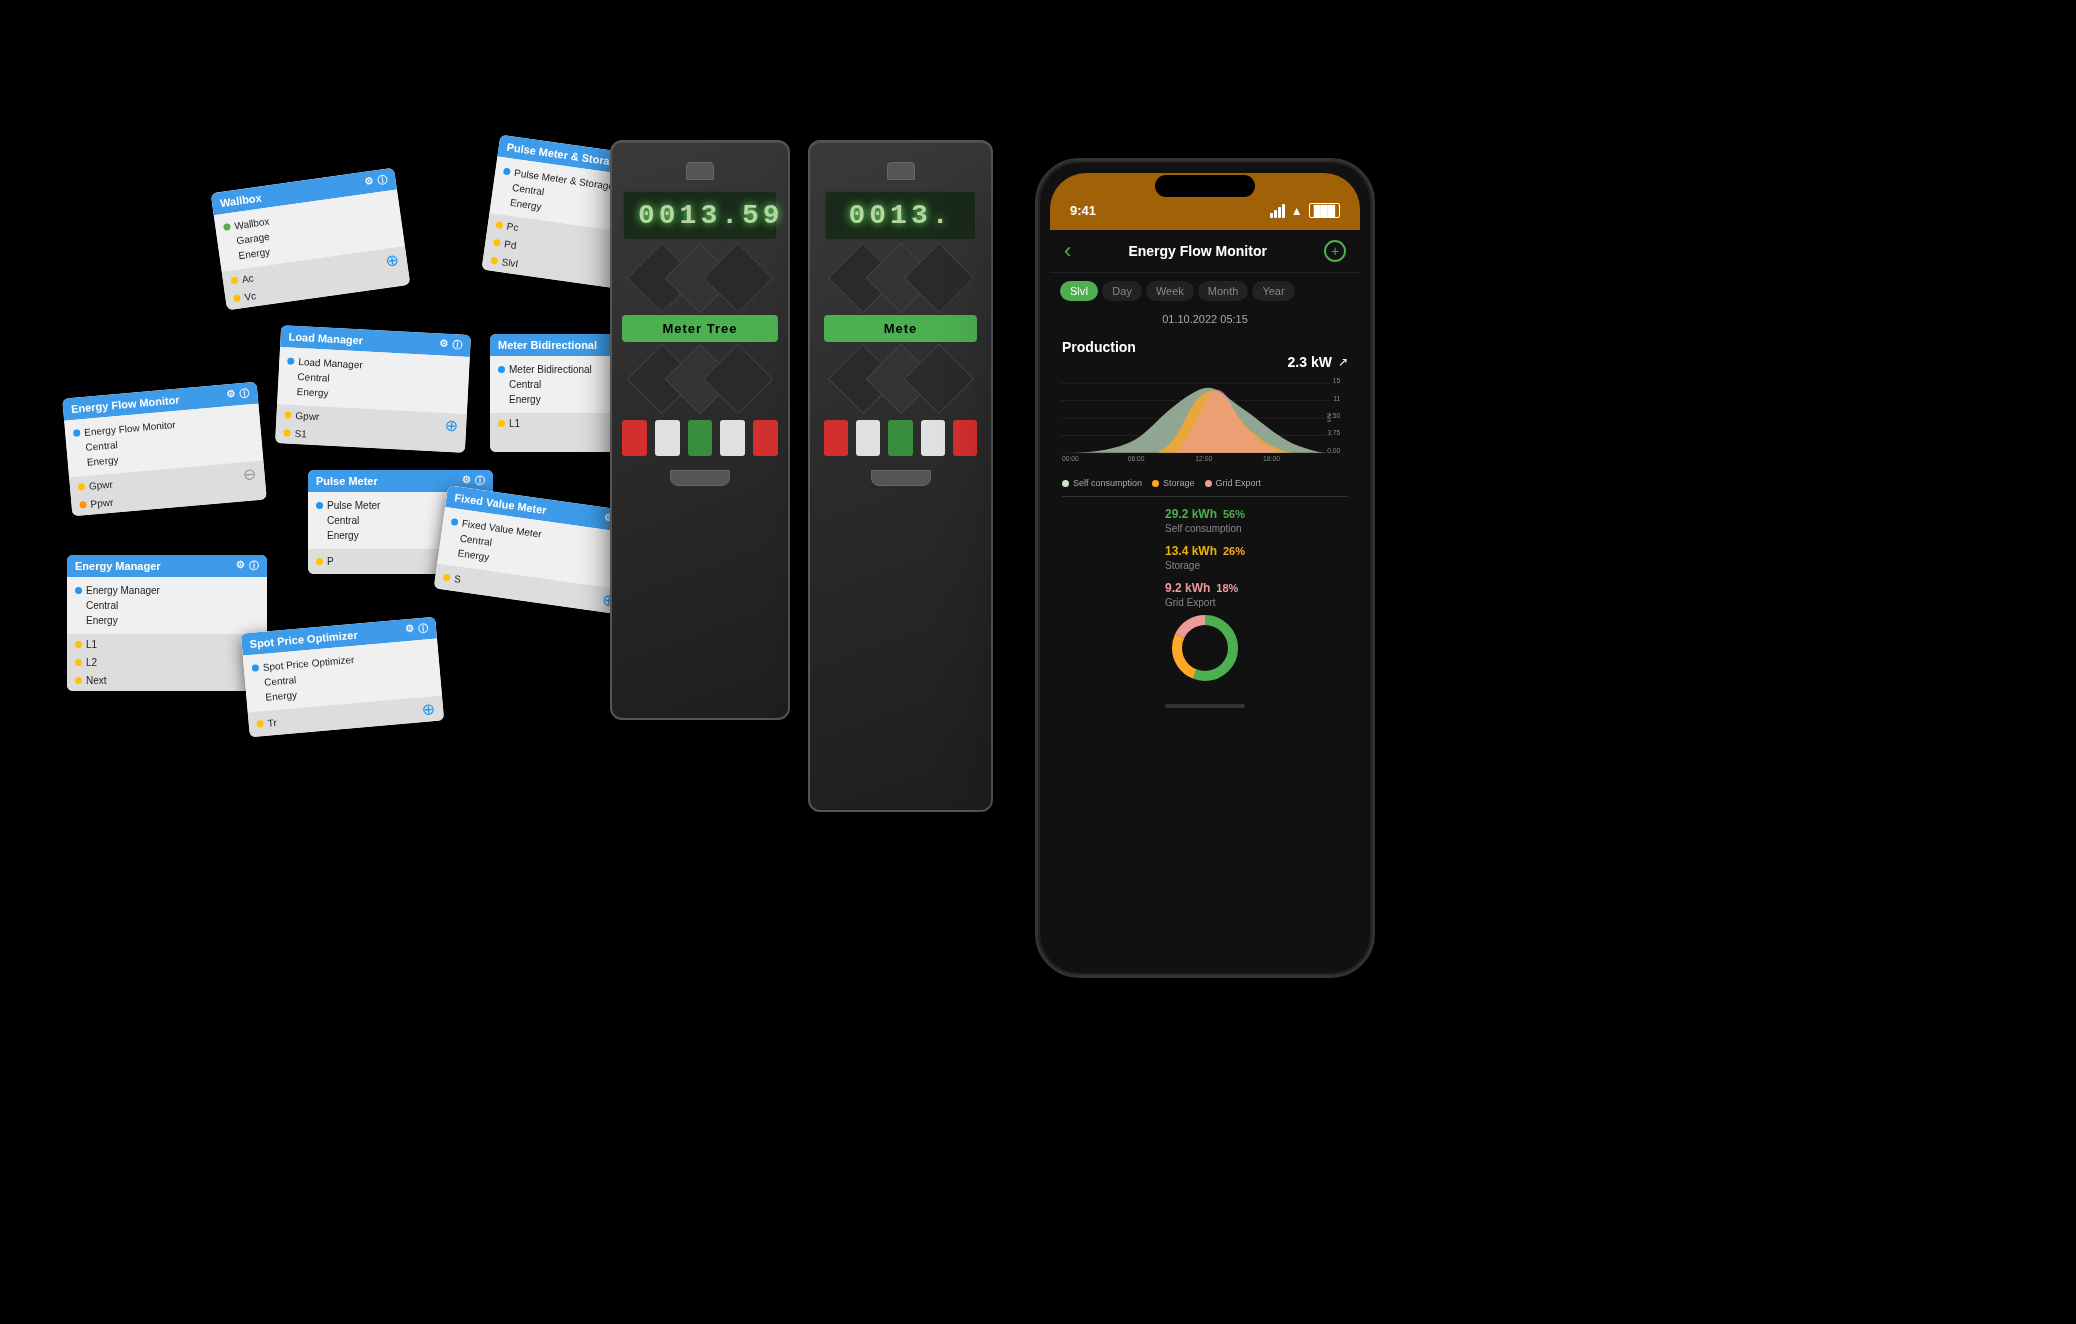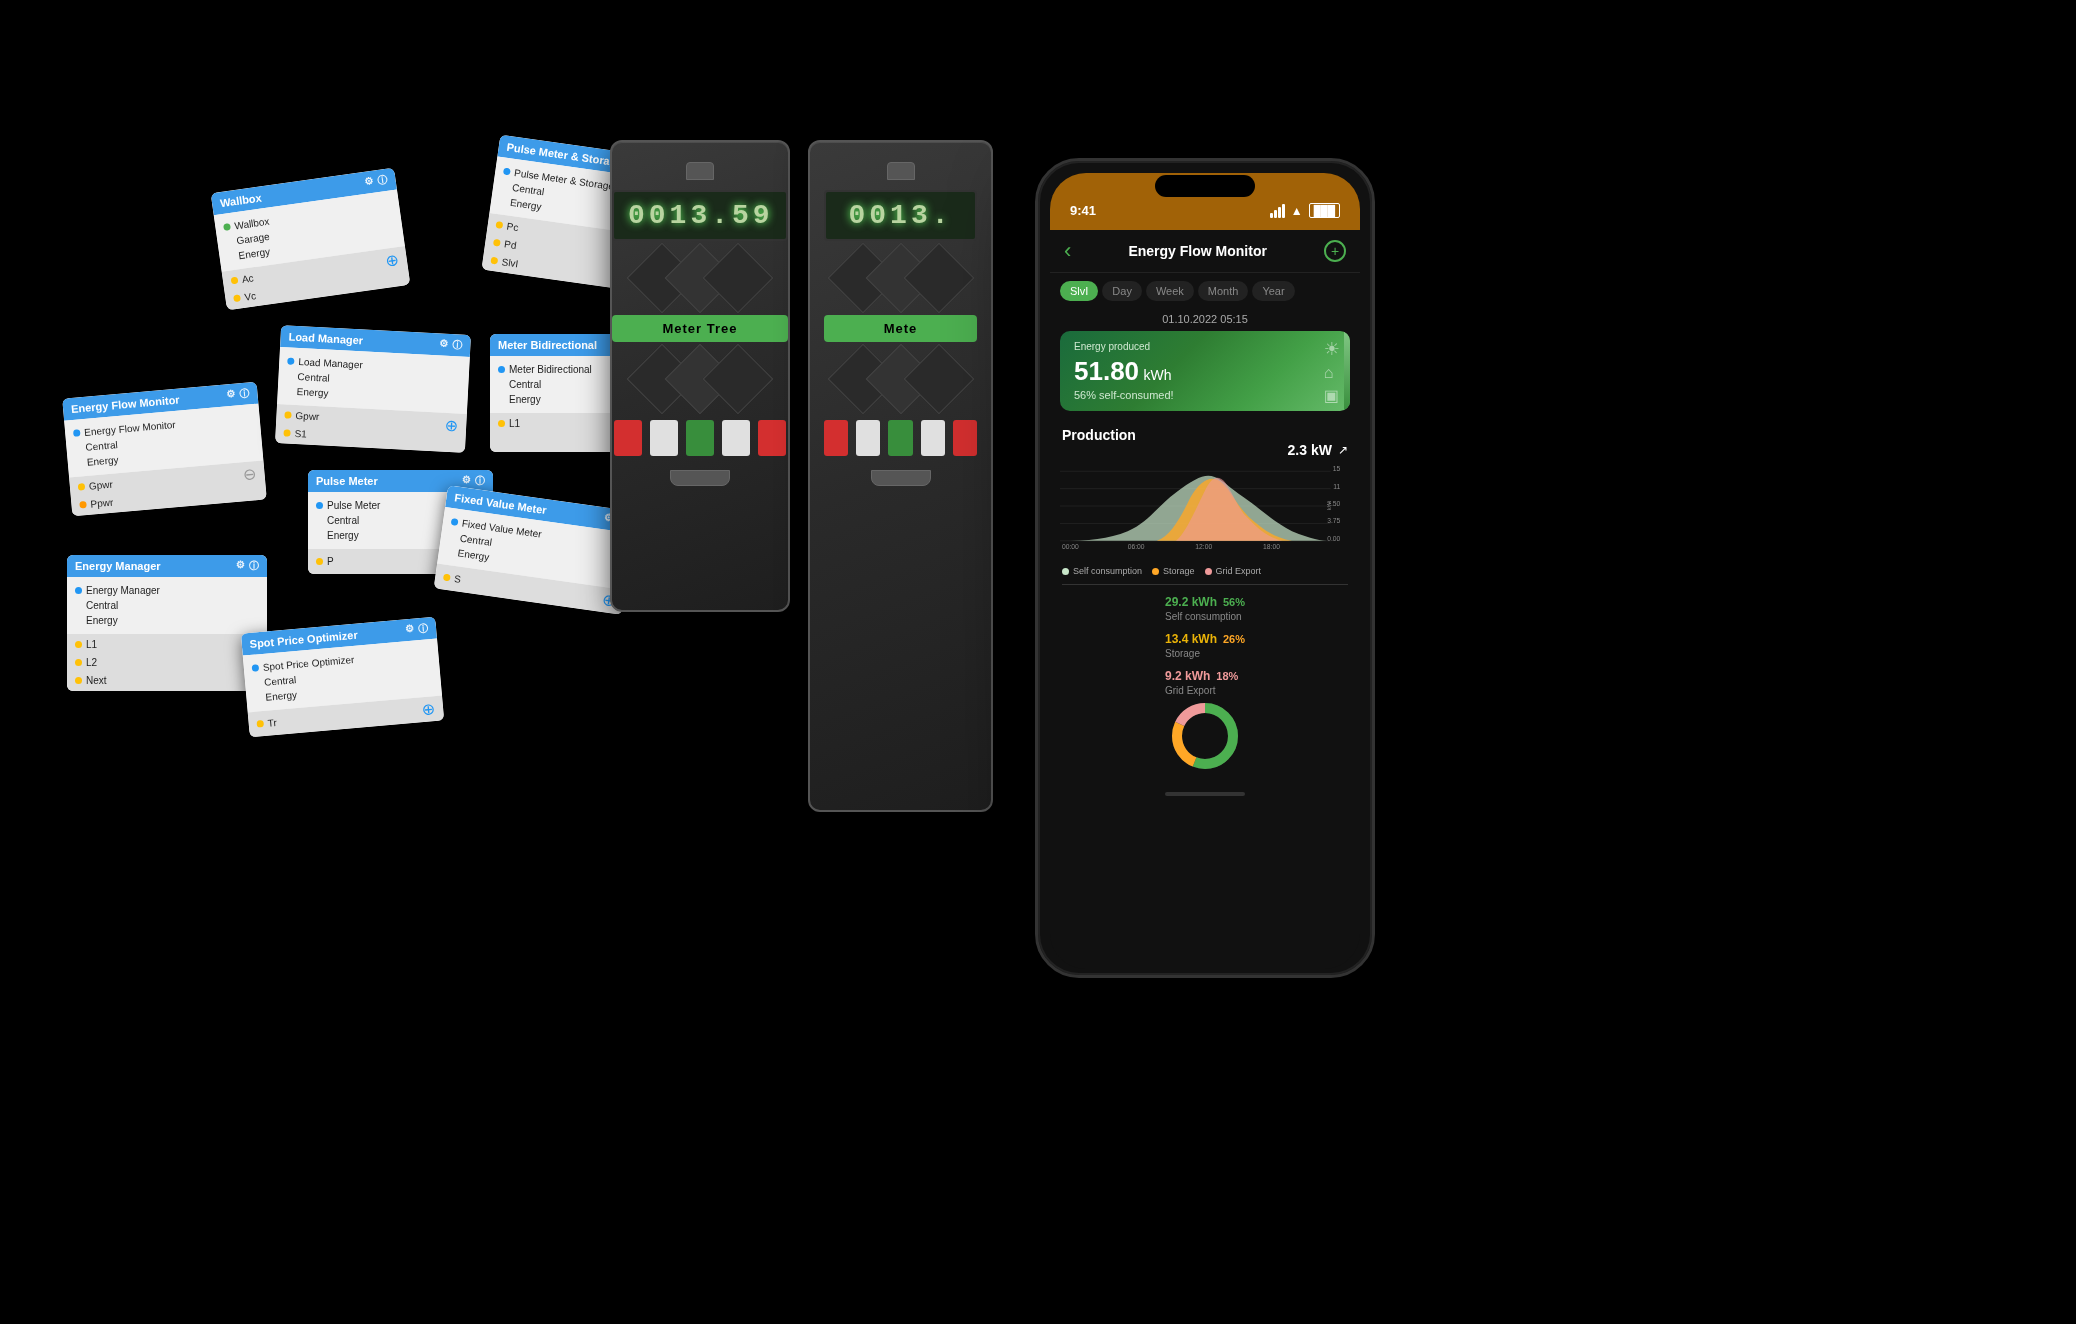--- a/index.html
+++ b/index.html
@@ -601,21 +601,21 @@
     </div>
   </div>
   <div class="node-card-footer port-row">
     <div class="node-card-field">
       <span class="dot dot-yellow"></span> S
     </div>
     <span style="color:#2196f3;font-size:16px;">⊕</span>
   </div>
 </div>
 
-<div class="din-meter" style="left:610px; top:140px; width:180px; height:472px; padding:20px 0;">
+<div class="din-meter" style="left:610px; top:140px; width:180px; height:580px; padding:20px 10px;">
 
   <div style="width:28px;height:18px;background:#555;border-radius:4px 4px 0 0;margin:0 auto 10px;border:1px solid #666;"></div>
 
   <div style="text-align:center;margin-bottom:12px;">
     <div class="meter-display">0013.59</div>
   </div>
 
   <div class="meter-diamond-row">
     <div class="diamond-shape"></div>
     <div class="diamond-shape" style="background:#333;"></div>
@@ -710,34 +710,20 @@
     <div class="phone-tabs">
       <div class="phone-tab active">SlvI</div>
       <div class="phone-tab">Day</div>
       <div class="phone-tab">Week</div>
       <div class="phone-tab">Month</div>
       <div class="phone-tab">Year</div>
     </div>
 
     <div class="phone-date">01.10.2022 05:15</div>
 
-    <div class="phone-energy-banner">
-      <div style="font-size:10px;color:#cfe8d0;margin-bottom:4px;">Energy produced</div>
-      <div>
-        <span class="phone-energy-kwh">51.80</span>
-        <span class="phone-energy-unit"> kWh</span>
-      </div>
-      <div class="phone-energy-sub">56% self-consumed!</div>
-      <div class="energy-banner-icons">
-        <span style="font-size:18px;color:#fff;">☀</span>
-        <span style="font-size:16px;color:#fff;">⌂</span>
-        <span style="font-size:16px;color:#fff;">▣</span>
-      </div>
-      <div class="vertical-bar"></div>
-    </div>
 
     <div class="phone-section-header">
       <span class="phone-section-title">Production</span>
       <div style="display:flex;align-items:center;gap:6px;margin-top:15px;">
         <span class="phone-section-value">2.3 kW</span>
         <span style="color:#fff;font-size:12px;">↗</span>
       </div>
     </div>
 
     <div class="phone-chart-area">

